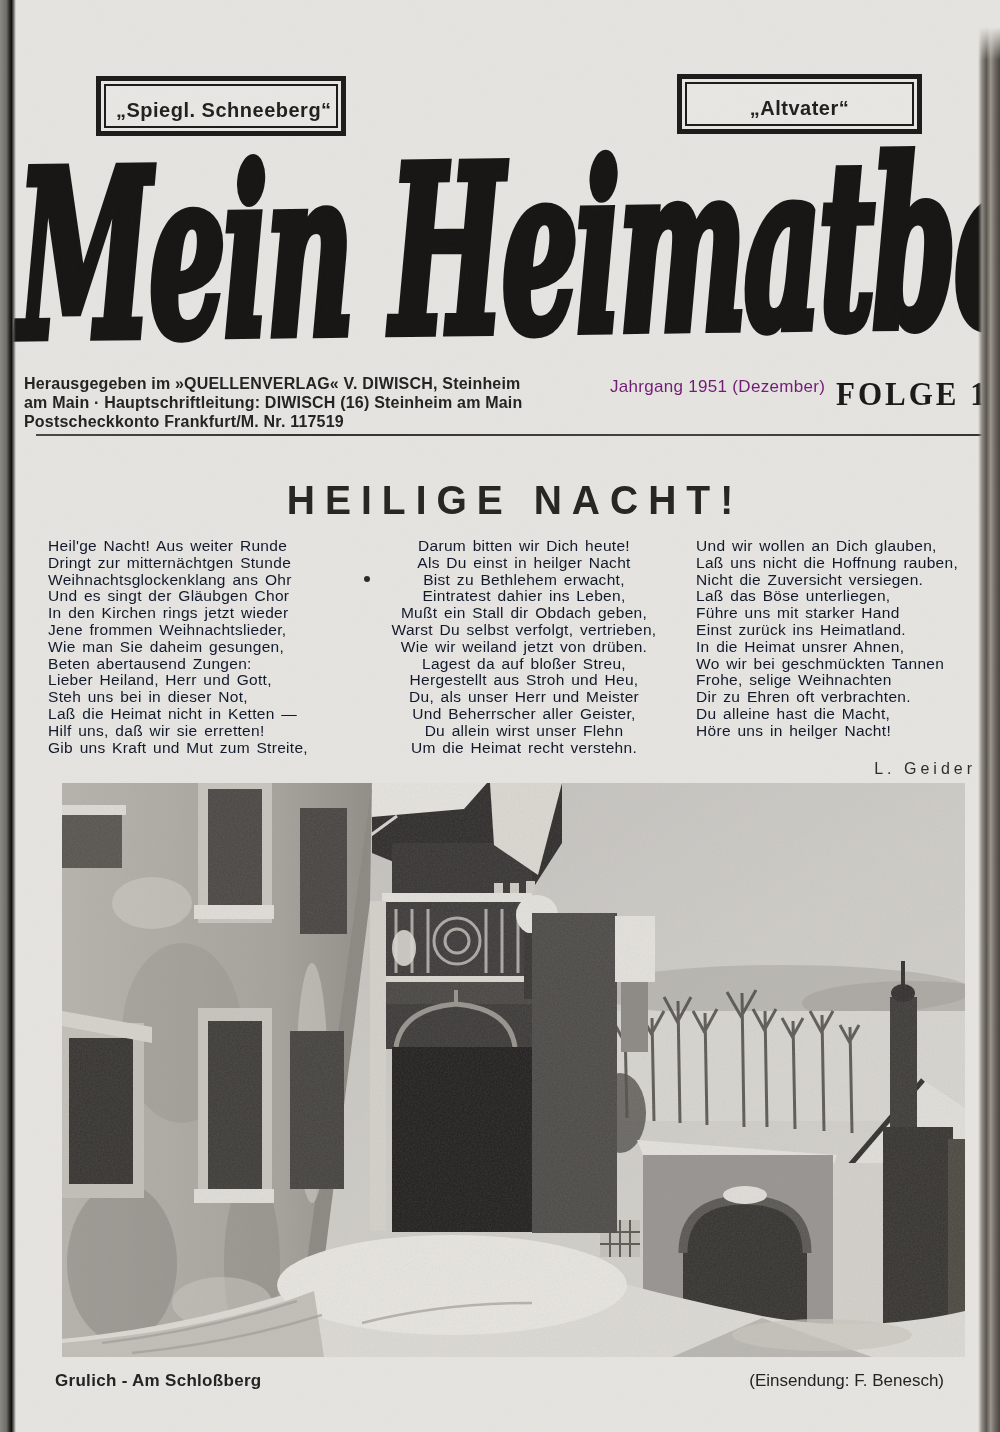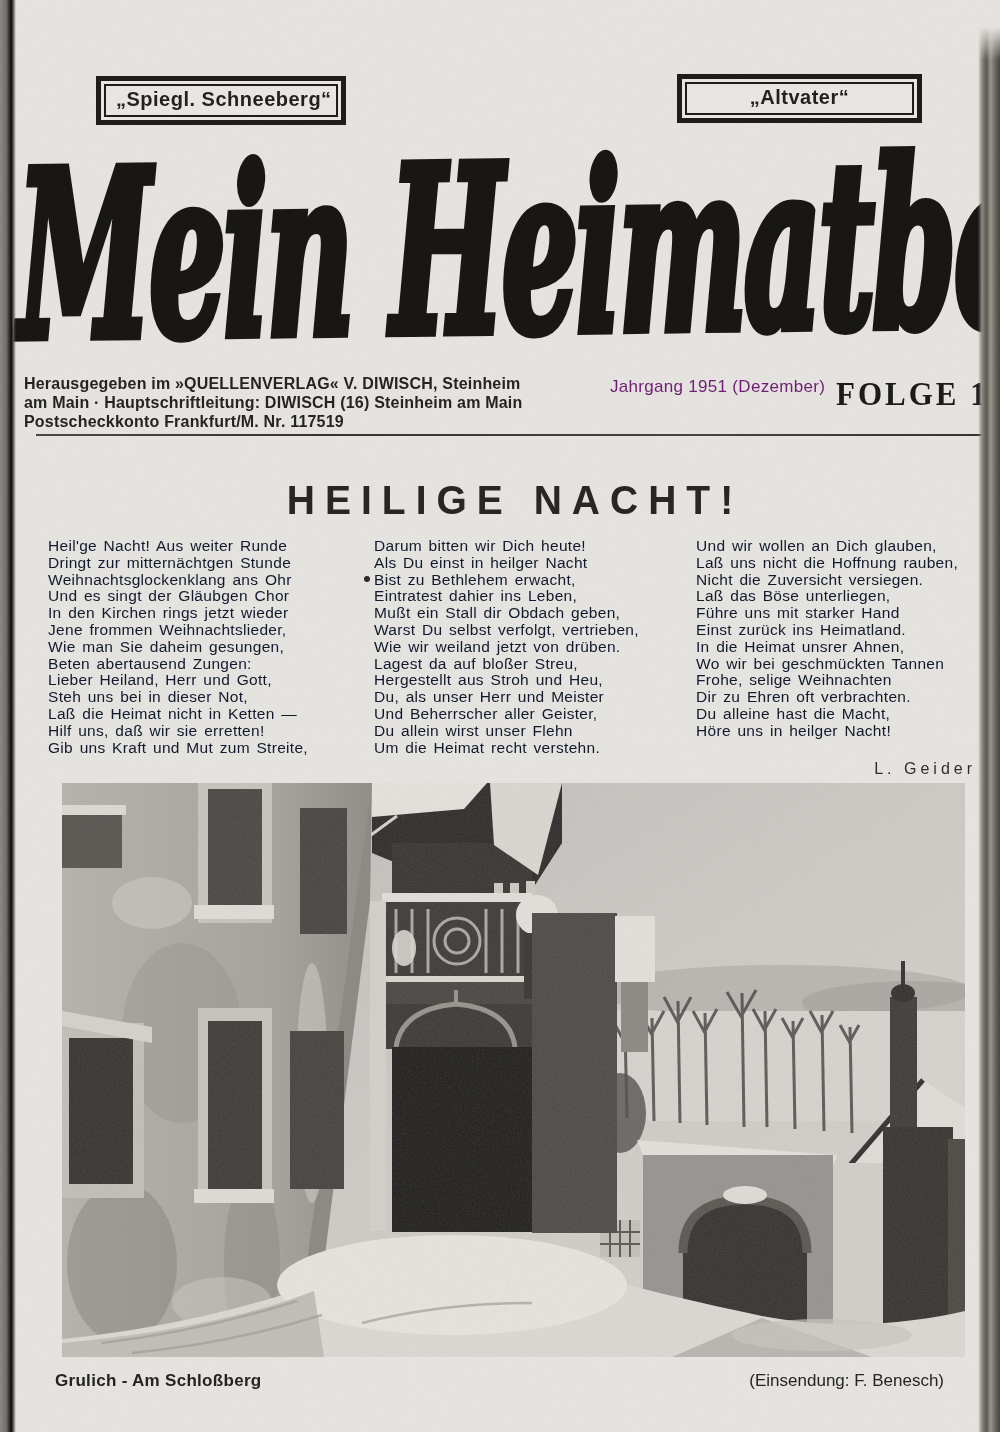--- a/index.html
+++ b/index.html
@@ -11,21 +11,21 @@
   
   .edge-left{position:absolute;left:0;top:0;width:16px;height:1432px;z-index:40;
     background:linear-gradient(90deg,#8b8984 0%,#6f6d68 40%,#232220 62%,#11100f 72%,#55534f 82%,rgba(230,228,224,0) 100%);}
   .edge-right{position:absolute;right:0;top:0;width:22px;height:1432px;z-index:40;
     background:linear-gradient(90deg,rgba(230,228,224,0) 0%,#8f8a82 18%,#5a5650 38%,#9b958c 58%,#6b675f 78%,#47443f 100%);}
   .edge-right-cap{position:absolute;right:0;top:0;width:26px;height:60px;z-index:41;
     background:linear-gradient(180deg,#e6e4e0 0%,#e6e4e0 45%,rgba(230,228,224,0) 100%);}
   .grain{position:absolute;left:0;top:0;z-index:45;pointer-events:none;}
   
   .badge{position:absolute;border:5px solid #1c1b19;background:#e9e7e3;z-index:2;}
-  .badge-inner{border:2px solid #1c1b19;margin:3px;padding:2px 10px 4px 10px;
+  .badge-inner{border:2px solid #1c1b19;margin:3px;padding:13px 10px 4px 10px;
     text-align:center;font-weight:bold;font-size:20px;letter-spacing:.5px;white-space:nowrap;}
   .badge-l{left:96px;top:76px;width:240px;}
   .badge-r{left:677px;top:74px;width:235px;}
   
   .masthead{position:absolute;left:0;top:126px;width:1000px;height:274px;overflow:hidden;z-index:1;
     transform:rotate(-.7deg);}
   .masthead svg{overflow:hidden;display:block;}
   .masthead text{font-family:"DejaVu Serif",serif;font-weight:bold;font-style:italic;
     font-size:162px;letter-spacing:-4px;fill:#161513;stroke:#161513;stroke-width:7px;}
   
@@ -39,21 +39,21 @@
     transform:scaleY(1.08);z-index:2;}
   .rule{position:absolute;left:36px;top:434px;width:948px;height:2px;
     background:linear-gradient(90deg,#4a4845,#343230 30%,#454340 70%,#343230);z-index:2;}
   
   .headline{position:absolute;left:60px;top:478px;width:910px;text-align:center;
     font-weight:bold;font-size:39px;letter-spacing:10px;color:#262522;
     transform:scaleY(1.04);white-space:nowrap;z-index:2;}
   .col{position:absolute;top:538px;width:300px;z-index:2;}
   .col .pline{height:16.8px;line-height:16.8px;font-size:15.5px;letter-spacing:.3px;
     word-spacing:2px;white-space:nowrap;color:#0f172a;}
-  .col1{left:48px;}  .col2{left:374px;}  .col3{left:696px;width:280px;}
+  .col1{left:48px;}  .col2{left:374px;text-align:center;}  .col3{left:696px;width:280px;}
   .byline{position:absolute;left:696px;top:760px;width:280px;text-align:right;
     font-size:16px;letter-spacing:4px;color:#2d2c29;z-index:2;}
   .ink-dot{position:absolute;left:364px;top:576px;width:6px;height:6px;border-radius:50%;
     background:#2b2a28;z-index:3;}
   
   .photo{position:absolute;left:62px;top:783px;width:903px;height:574px;z-index:2;
     box-shadow:inset 0 0 46px rgba(20,18,16,.28);background:#c9c7c3;}
   .photo svg{display:block;}
   .caption{position:absolute;left:55px;top:1371px;font-weight:bold;font-size:17px;
     letter-spacing:.3px;color:#232220;white-space:nowrap;z-index:2;}

